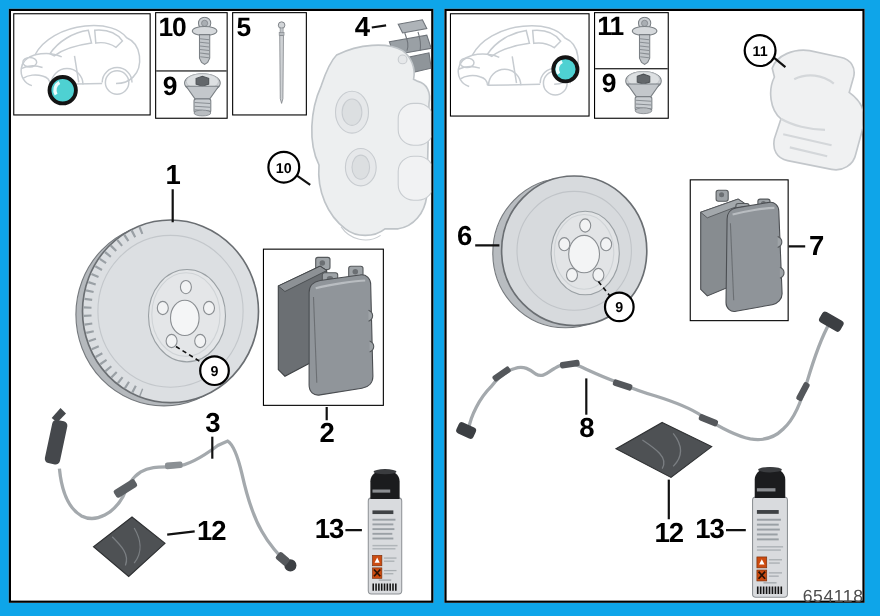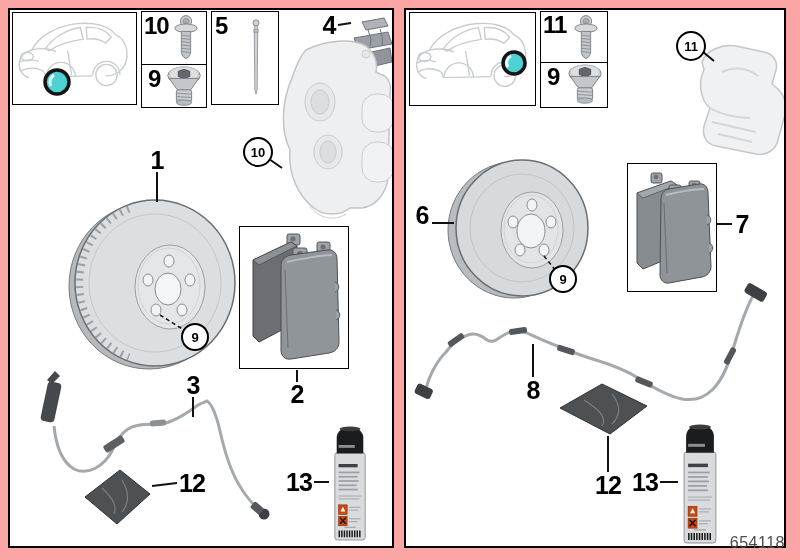--- a/index.html
+++ b/index.html
@@ -1,16 +1,16 @@
 <!DOCTYPE html>
 <html style="--highlight: #4ed1d2;"><head>
 <meta charset="utf-8">
 <style>
   html,body{margin:0;padding:0;background:#fff;}
-  #stage{position:relative;width:800px;height:560px;background:#fca5a5;overflow:hidden;
+  #stage{position:relative;width:800px;height:560px;background:#0ea5e9;overflow:hidden;
          font-family:"Liberation Sans",sans-serif;}
   .panel{position:absolute;top:8px;height:540px;border:2px solid #000;
          box-sizing:border-box;background:#fff;}
   #panel-front{left:8px;width:386px;}
   #panel-rear{left:404px;width:382px;padding-left:25px;}
   .art{position:absolute;left:0;top:0;}
   .box{position:absolute;border:1.6px solid #000;box-sizing:border-box;background:transparent;}
   .cellline{position:absolute;left:0;width:100%;border-top:1.6px solid #000;height:0;}
   .lbl{position:absolute;font-weight:bold;font-size:25px;letter-spacing:-1px;color:#000;
        transform:translate(-50%,-50%);white-space:nowrap;line-height:1;}

